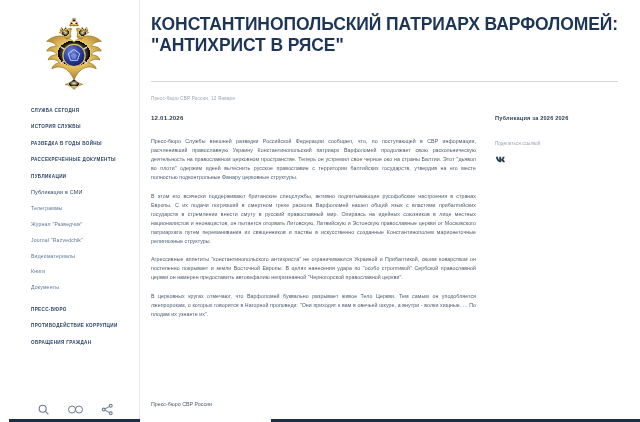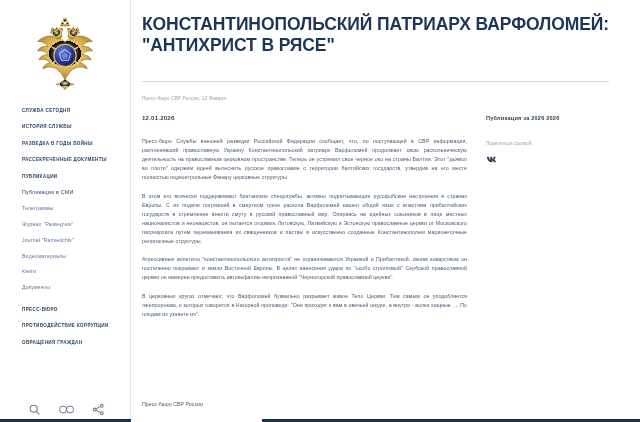--- a/index.html
+++ b/index.html
@@ -2,21 +2,21 @@
 <html><head>
 <meta charset="utf-8">
 <style>
   * { box-sizing: border-box; margin: 0; padding: 0; }
   html, body {
     width: 640px; height: 422px;
     background: #ffffff;
     font-family: "Liberation Sans", sans-serif;
     overflow: hidden;
   }
-  .page { position: relative; width: 640px; height: 422px; display: flex; background:#fff; }
+  .page { position: relative; width: 640px; height: 422px; display: flex; background:#fff;padding-left:9px; }
 
   
   .sidebar {
     width: 131px; height: 422px;
     background: #ffffff;
     border-right: 1px solid #e3e6ea;
     position: relative;
     flex: 0 0 131px;
   }
   .emblem-wrap {

